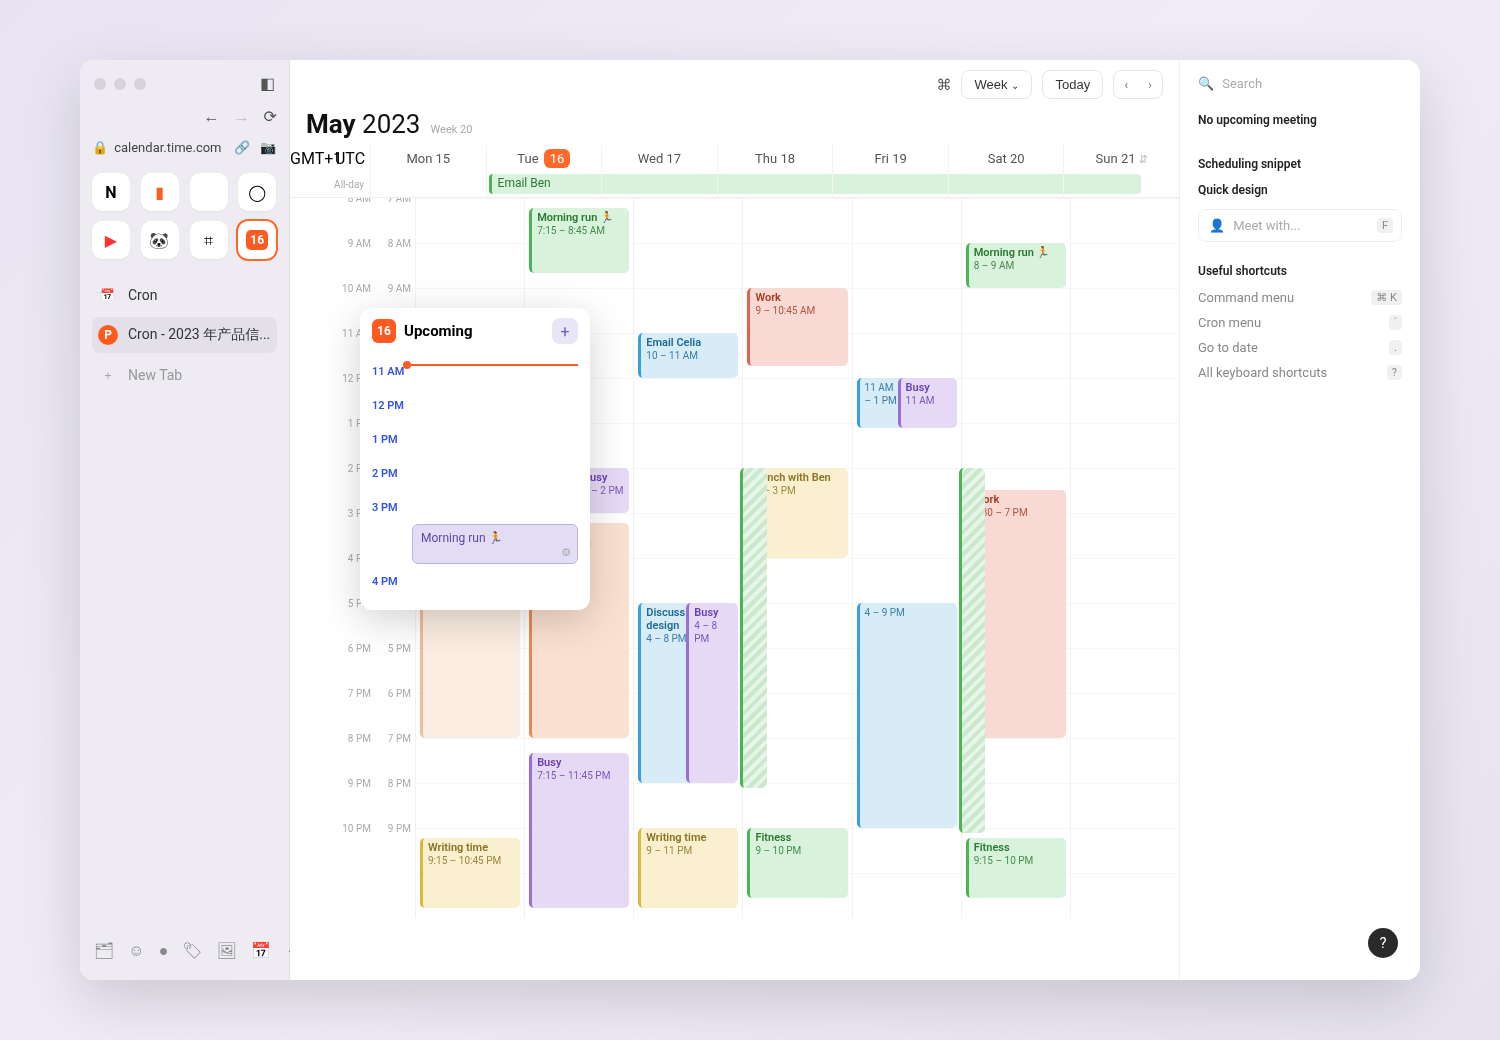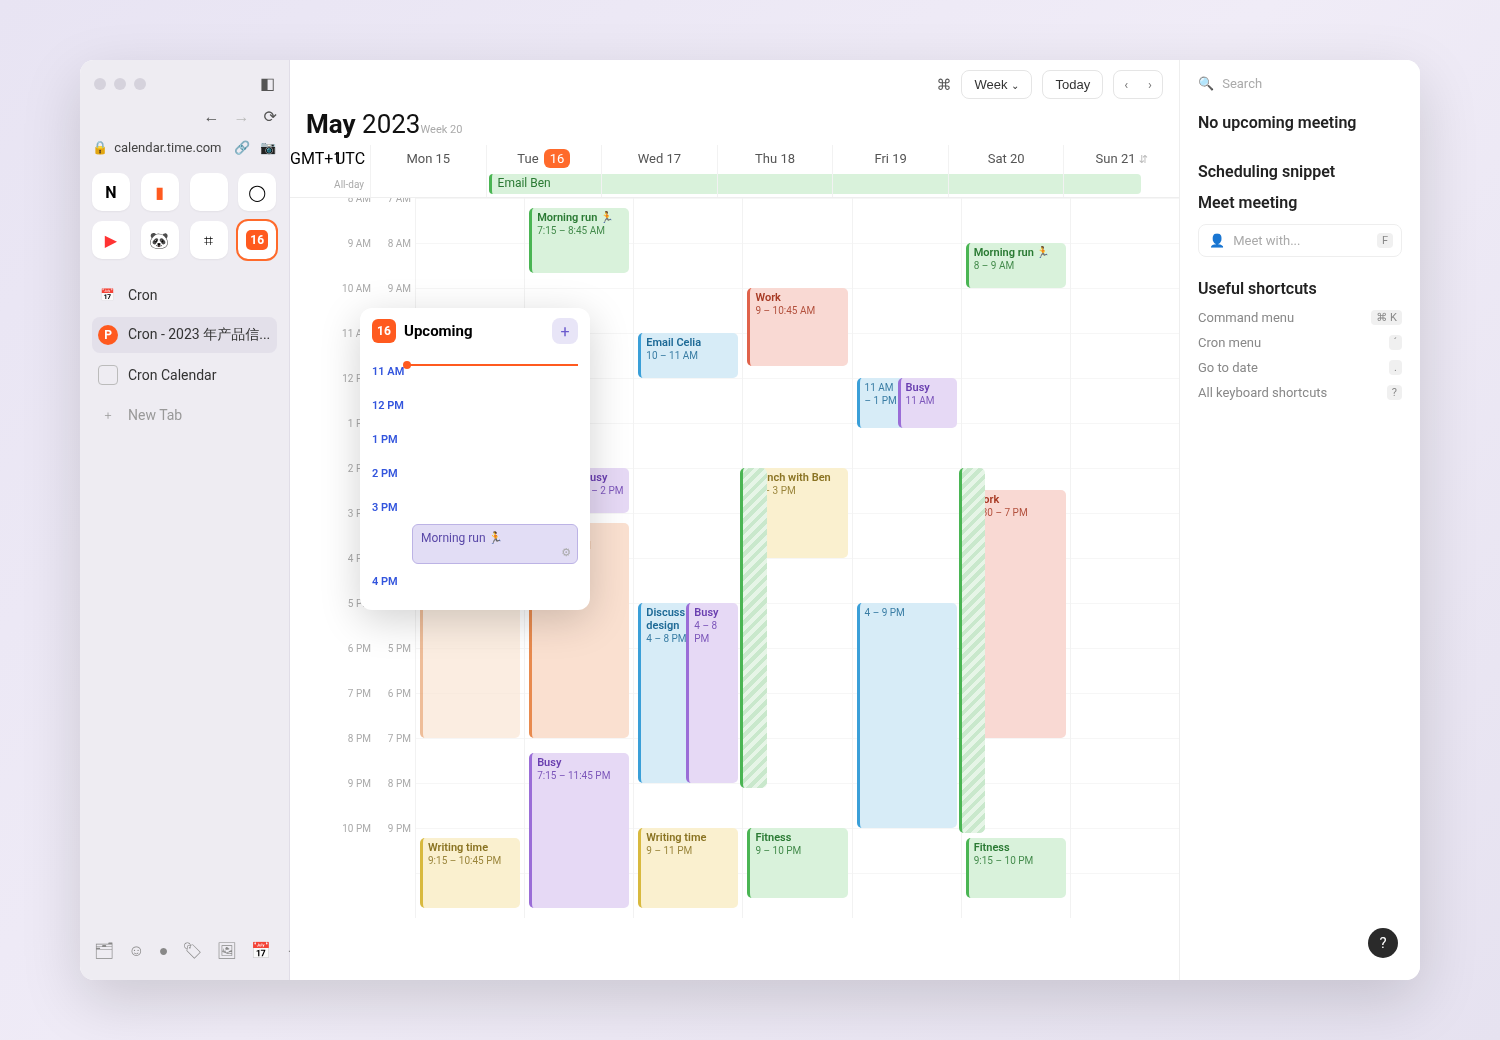--- a/index.html
+++ b/index.html
@@ -43,21 +43,21 @@
   .bottom-icons{ margin-top:auto; display:flex; gap:14px; padding:8px 2px; color:#888; font-size:16px;}
 
   
   .calendar { flex:1; display:flex; background:#fff; position:relative;}
   .cal-main { flex:1; display:flex; flex-direction:column; border-right:1px solid #eee;}
   .cal-header { display:flex; align-items:center; padding:10px 16px; gap:10px;}
   .cal-header .right { margin-left:auto; display:flex; align-items:center; gap:10px;}
   .hbtn { border:1px solid #e5e5e5; background:#fff; border-radius:8px; padding:6px 12px; font-size:13px; color:#333;}
   .nav-arrows { display:flex; border:1px solid #e5e5e5; border-radius:8px; overflow:hidden;}
   .nav-arrows span{ padding:6px 10px; color:#777; font-size:13px;}
-  .title-row { display:flex; align-items:baseline; padding:0 16px 6px; }
+  .title-row { display:flex; align-items:baseline; padding:0 16px 6px; gap:10px;}
   .title-row h1 { font-size:26px; font-weight:400; color:#111;}
   .title-row h1 b { font-weight:700;}
   .week-label{ font-size:11px; color:#aaa;}
   .gutter { width:80px; display:flex;}
   .gutter .g { width:40px; text-align:center; padding:4px 0;}
   .days-header { display:flex;}
   .days-header .gutter{ border-right:0;}
   .day-col-h { flex:1; text-align:center; padding:6px 0; font-size:13px; color:#555; border-left:1px solid #f2f2f2;}
   .day-col-h.today .dn { background:#ff6a2b; color:#fff; border-radius:6px; padding:2px 6px; margin-left:2px;}
   .allday-row { display:flex; border-bottom:1px solid #eee; min-height:26px;}
@@ -81,21 +81,21 @@
   .red { background:#f9d9d3; border-left:3px solid #e0624a; color:#a73a24;}
   .yellow { background:#faf0cf; border-left:3px solid #d8b93e; color:#8a7322;}
   .purple { background:#e6d9f5; border-left:3px solid #9a6dd7; color:#6a3fb0;}
   .gray { background:#eceaee; border-left:3px solid #b8b3c0; color:#666;}
   .green-stripe{ background: repeating-linear-gradient(135deg,#e6f5e7,#e6f5e7 4px,#c9e8cc 4px,#c9e8cc 8px); border-left:3px solid #4ab553;}
   .orange-faded{ background:#fae6d5; border-left:3px solid #e8a26e; color:#b87a44; opacity:0.7;}
 
   
   .right-panel { width:240px; padding:16px 18px; font-size:13px; color:#333;}
   .rp-search { display:flex; align-items:center; gap:8px; color:#aaa; margin-bottom:22px;}
-  .rp-h { font-weight:600; font-size:16px; margin-bottom:12px; color:#222;}
+  .rp-h { font-weight:600; font-size:12px; margin-bottom:12px; color:#222;}
   .rp-btn { width:100%; border:1px solid #e5e5e5; border-radius:8px; padding:8px 10px; font-size:13px; display:flex; align-items:center; justify-content:center; gap:8px; margin-bottom:22px; position:relative;}
   .rp-btn .kb{ position:absolute; right:8px; background:#f0f0f0; border-radius:4px; padding:1px 5px; font-size:11px; color:#888;}
   .rp-input { width:100%; border:1px solid #eee; border-radius:8px; padding:8px 10px; font-size:13px; color:#aaa; display:flex; align-items:center; gap:8px; margin-bottom:22px; position:relative;}
   .rp-input .kb{ position:absolute; right:8px; background:#f0f0f0; border-radius:4px; padding:1px 5px; font-size:11px; color:#888;}
   .rp-list { display:flex; flex-direction:column; gap:10px; color:#888; font-size:13px;}
   .rp-list div{ display:flex; align-items:center;}
   .rp-list .kb{ margin-left:auto; background:#f0f0f0; border-radius:4px; padding:1px 5px; font-size:11px; color:#888;}
 
   
   .popover {
@@ -160,24 +160,20 @@
         </div>
     </div>
     <div class="tabs-list">
       <div class="tab-item">
         <span class="tab-icon">📅</span>
         <span>Cron</span>
       </div>
       <div class="tab-item active">
         <span class="tab-icon" style="background:#ff5a1f;color:#fff;border-radius:50%;font-weight:700">P</span>
         <span>Cron - 2023 年产品信...</span>
-      </div>
-      <div class="tab-item">
-        <span class="tab-icon" style="border:1.5px solid #bbb;border-radius:4px"></span>
-        <span>Cron Calendar</span>
       </div>
       <div class="tab-item new-tab">
         <span class="tab-icon">＋</span>
         <span>New Tab</span>
       </div>
     </div>
     <div class="bottom-icons">
       <span>🗂</span>
       <span>☺</span>
       <span>●</span>
@@ -421,21 +417,21 @@
     </div>
 
     <div class="right-panel">
       <div class="rp-search">
         <span>🔍</span>
         <span>Search</span>
       </div>
       <div class="rp-h">No upcoming meeting</div>
       <div style="height:18px"></div>
       <div class="rp-h">Scheduling snippet</div>
-      <div class="rp-h">Meet meeting</div>
+      <div class="rp-h">Quick design</div>
       <div class="rp-input">
         <span>👤</span>
         <span>Meet with...</span>
         <span class="kb">F</span>
       </div>
       <div class="rp-h">Useful shortcuts</div>
       <div class="rp-list" id="shortcuts-list">
           <div>
             <span>Command menu</span>
             <span class="kb">⌘ K</span>

